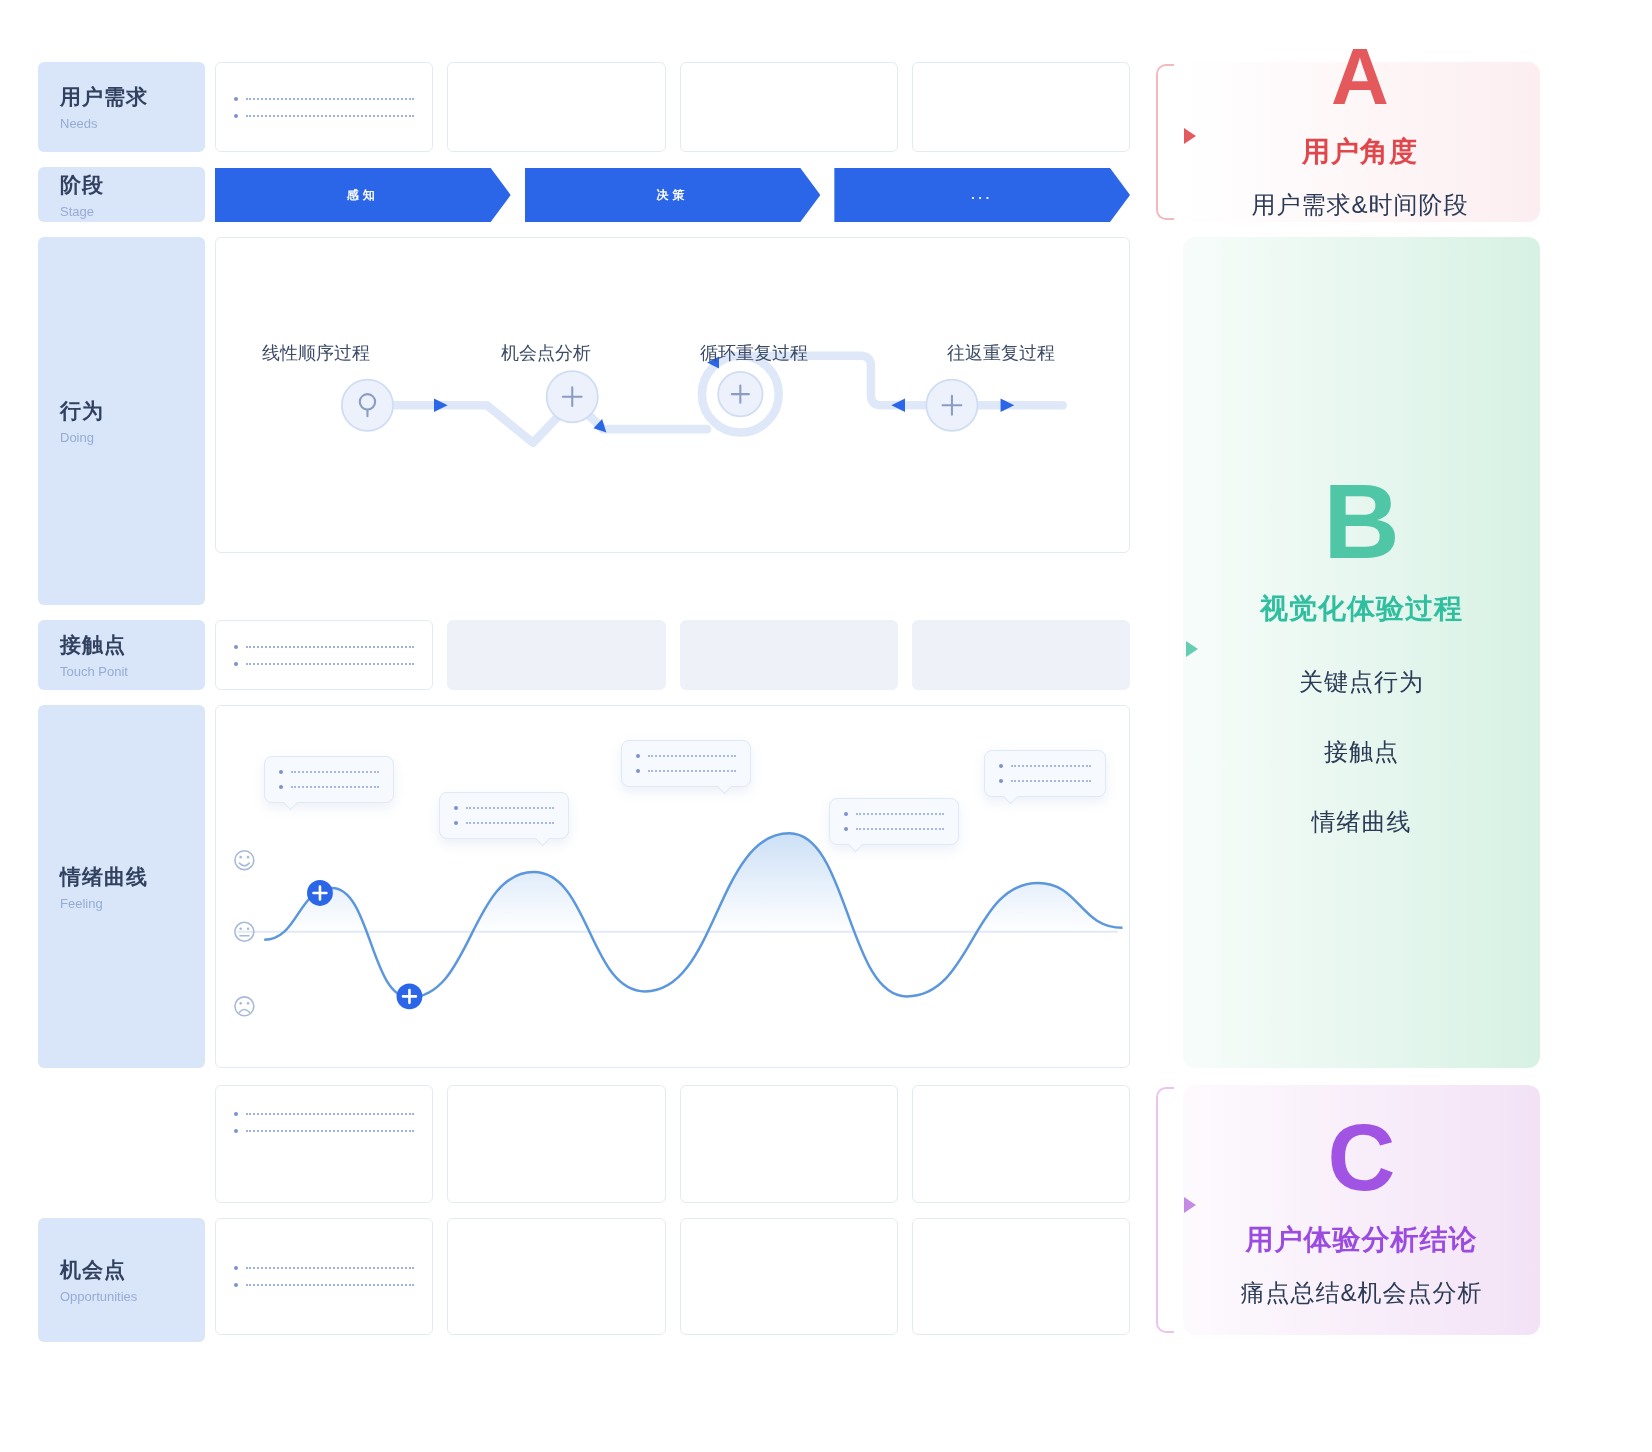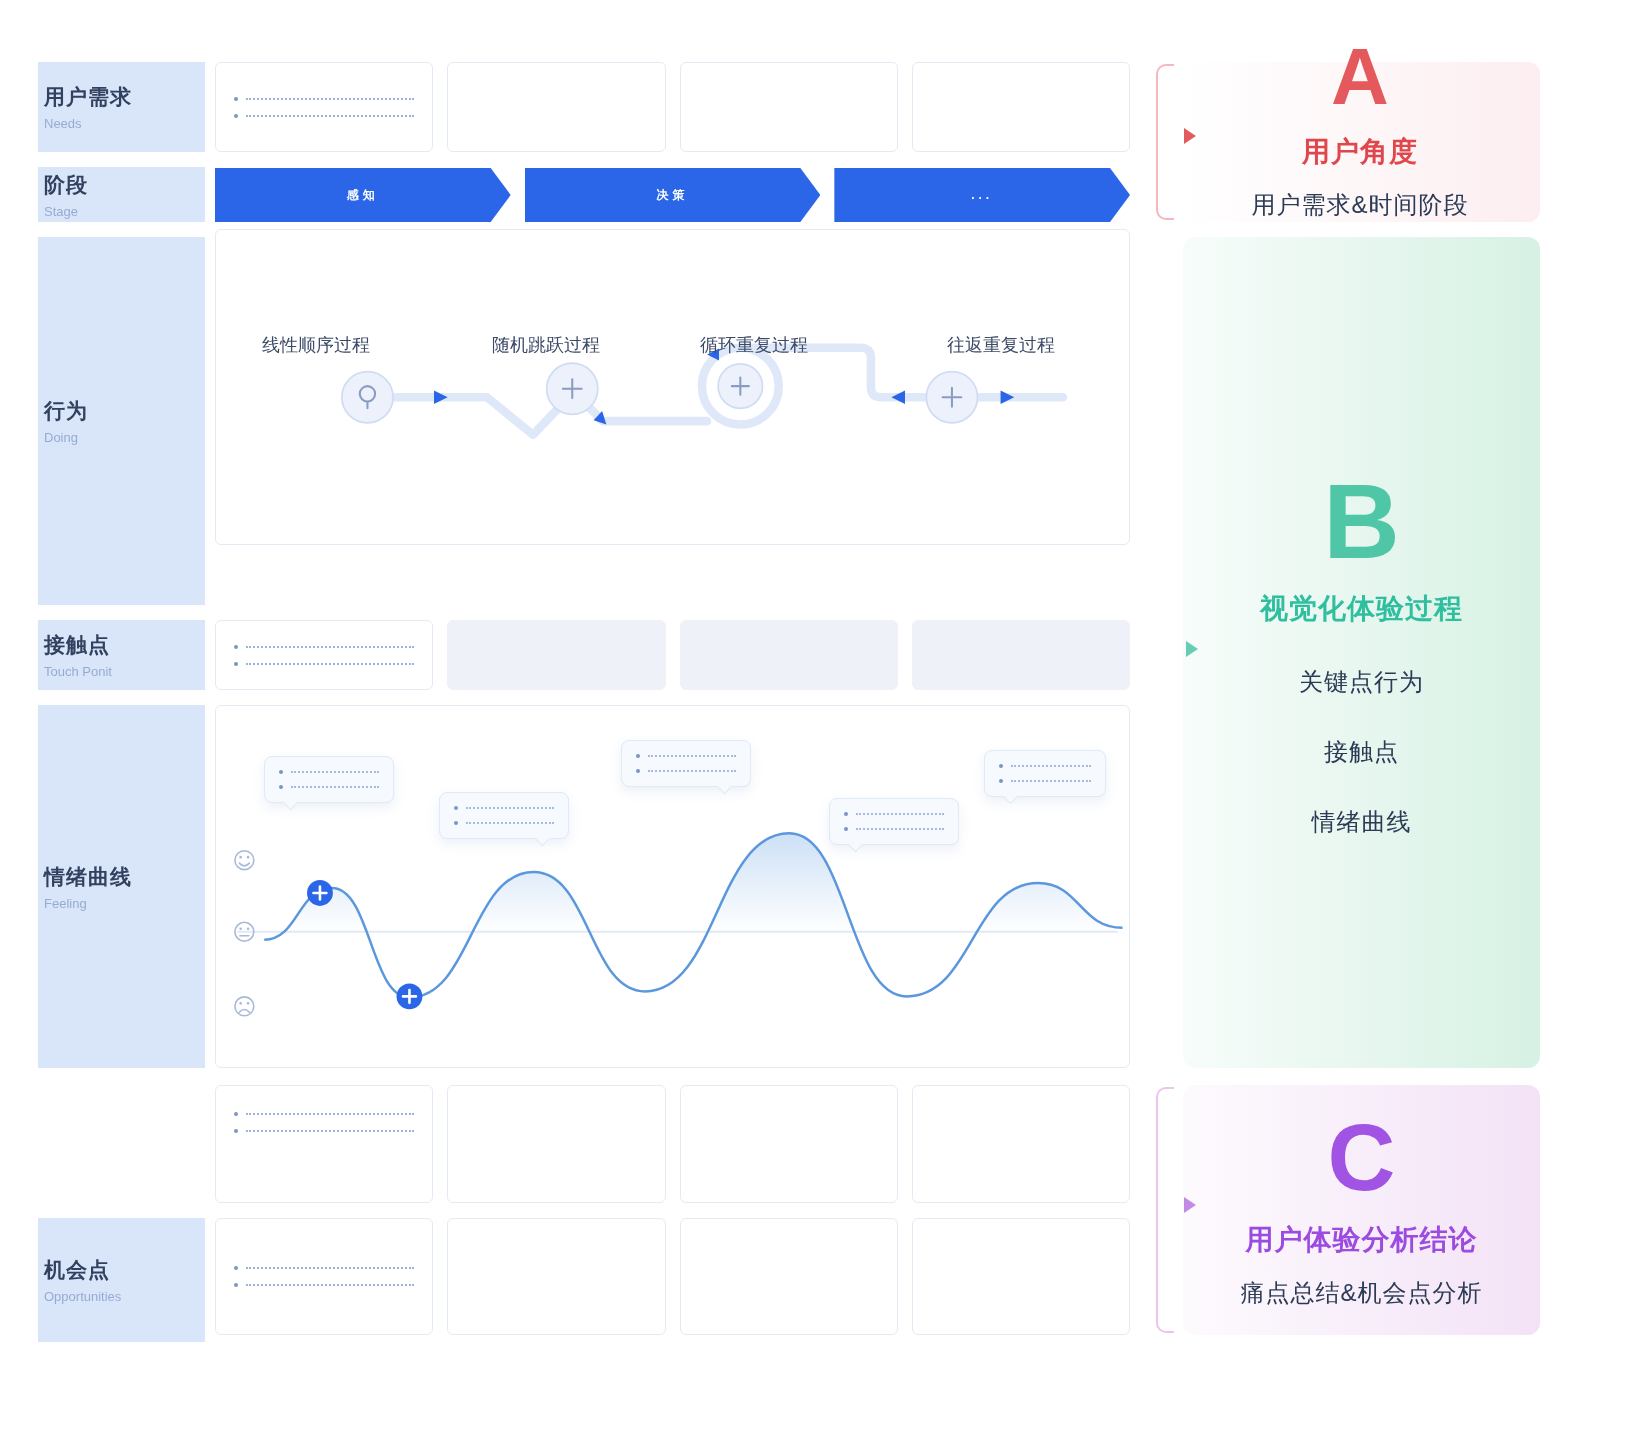--- a/index.html
+++ b/index.html
@@ -1,21 +1,21 @@
 <!DOCTYPE html>
 <html><head>
 <meta charset="utf-8">
 <style>
   html,body { margin:0; padding:0; background:#ffffff; }
   body { font-family:"Liberation Sans", sans-serif; }
   .canvas { position:relative; width:1652px; height:1452px; background:#ffffff; overflow:hidden; }
 
   
-  .row-label { position:absolute; left:38px; width:167px; background:#d9e6fa; border-radius:0;
-               display:flex; flex-direction:column; justify-content:center; padding-left:6px; box-sizing:border-box; }
+  .row-label { position:absolute; left:38px; width:167px; background:#d9e6fa; border-radius:6px;
+               display:flex; flex-direction:column; justify-content:center; padding-left:22px; box-sizing:border-box; }
   .row-label .zh { font-size:21px; font-weight:bold; color:#32415f; letter-spacing:1px; }
   .row-label .en { font-size:13px; color:#97abd2; margin-top:5px; }
 
   
   .cards { position:absolute; left:215px; width:915px; display:flex; gap:14px; }
   .card { flex:1; background:#ffffff; border:1px solid #e4eaf4; border-radius:6px; box-sizing:border-box; position:relative; }
   .card.gray { background:#eef2f8; border-color:#eef2f8; }
 
   .dots { position:absolute; inset:0; display:flex; flex-direction:column; gap:13px; padding:0 18px; box-sizing:border-box; justify-content:center; }
   .dots.top { justify-content:flex-start; padding-top:26px; }
@@ -123,21 +123,21 @@
         <span>感知</span>
       </div>
     <div class="stage-arrow">
         <span>决策</span>
       </div>
     <div class="stage-arrow">
         <span>...</span>
       </div>
   </div>
 
-  <div class="bigcard" style="top:229px;height:316px">
+  <div class="bigcard" style="top:237px;height:316px">
     <svg viewBox="0 0 915 368">
 
       <g fill="none" stroke="#dfe8f8" stroke-width="10" stroke-linecap="round" stroke-linejoin="round">
         <path d="M132,196 L240,196 L294,240 L340,192"></path>
         <path d="M342,190 L376,224 L498,224"></path>
         <circle cx="537" cy="183" r="45"></circle>
         <path d="M540,138 L678,138 Q690,138 690,150 L690,184 Q690,196 702,196 L915,196"></path>
       </g>
 
       <g fill="#ecf1fb" stroke="#cfdcf3" stroke-width="2">
@@ -159,21 +159,21 @@
 
       <g fill="#2b66e8">
         <polygon points="178,188 194,196 178,204"></polygon>
         <polygon points="380,228 365,223 375,212"></polygon>
         <polygon points="498,146 512,139 512,153"></polygon>
         <polygon points="714,196 730,188 730,204"></polygon>
         <polygon points="858,196 842,188 842,204"></polygon>
       </g>
     </svg>
     <div class="proc-label" style="left:100px">线性顺序过程</div>
-    <div class="proc-label" style="left:330px">随机跳跃过程</div>
+    <div class="proc-label" style="left:330px">机会点分析</div>
     <div class="proc-label" style="left:538px">循环重复过程</div>
     <div class="proc-label" style="left:785px">往返重复过程</div>
   </div>
 
   <div class="cards" style="top:620px;height:70px">
     <div class="card">
       <div class="dots">
         <div class="dots-row">
             <span class="dot"></span>
             <span class="dline"></span>

